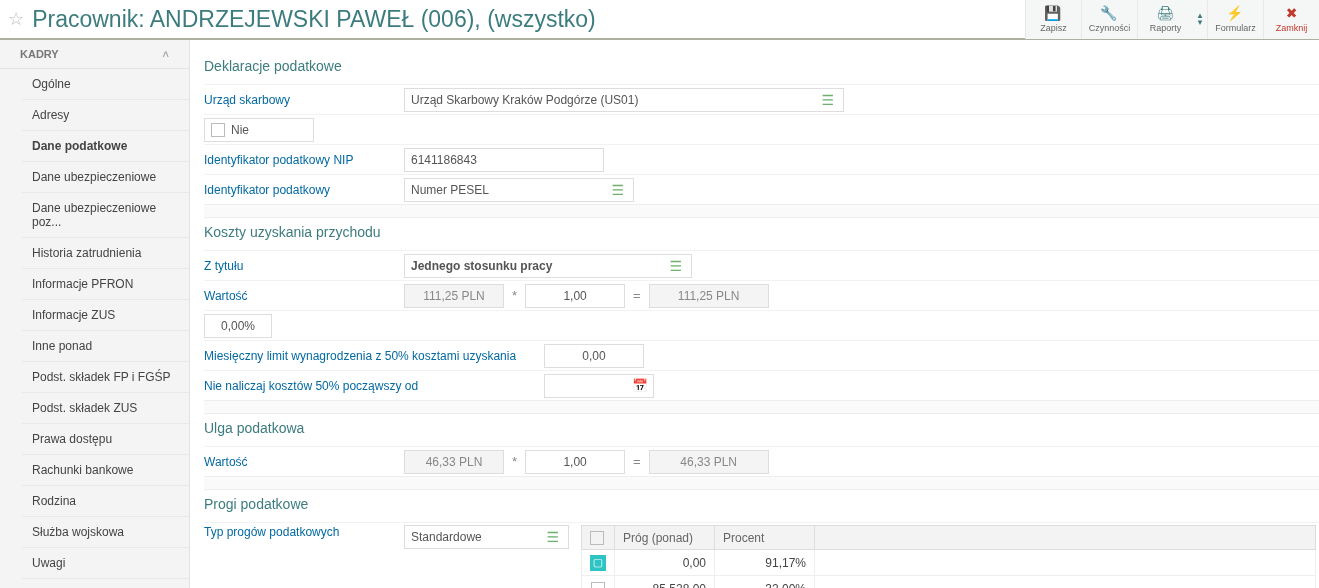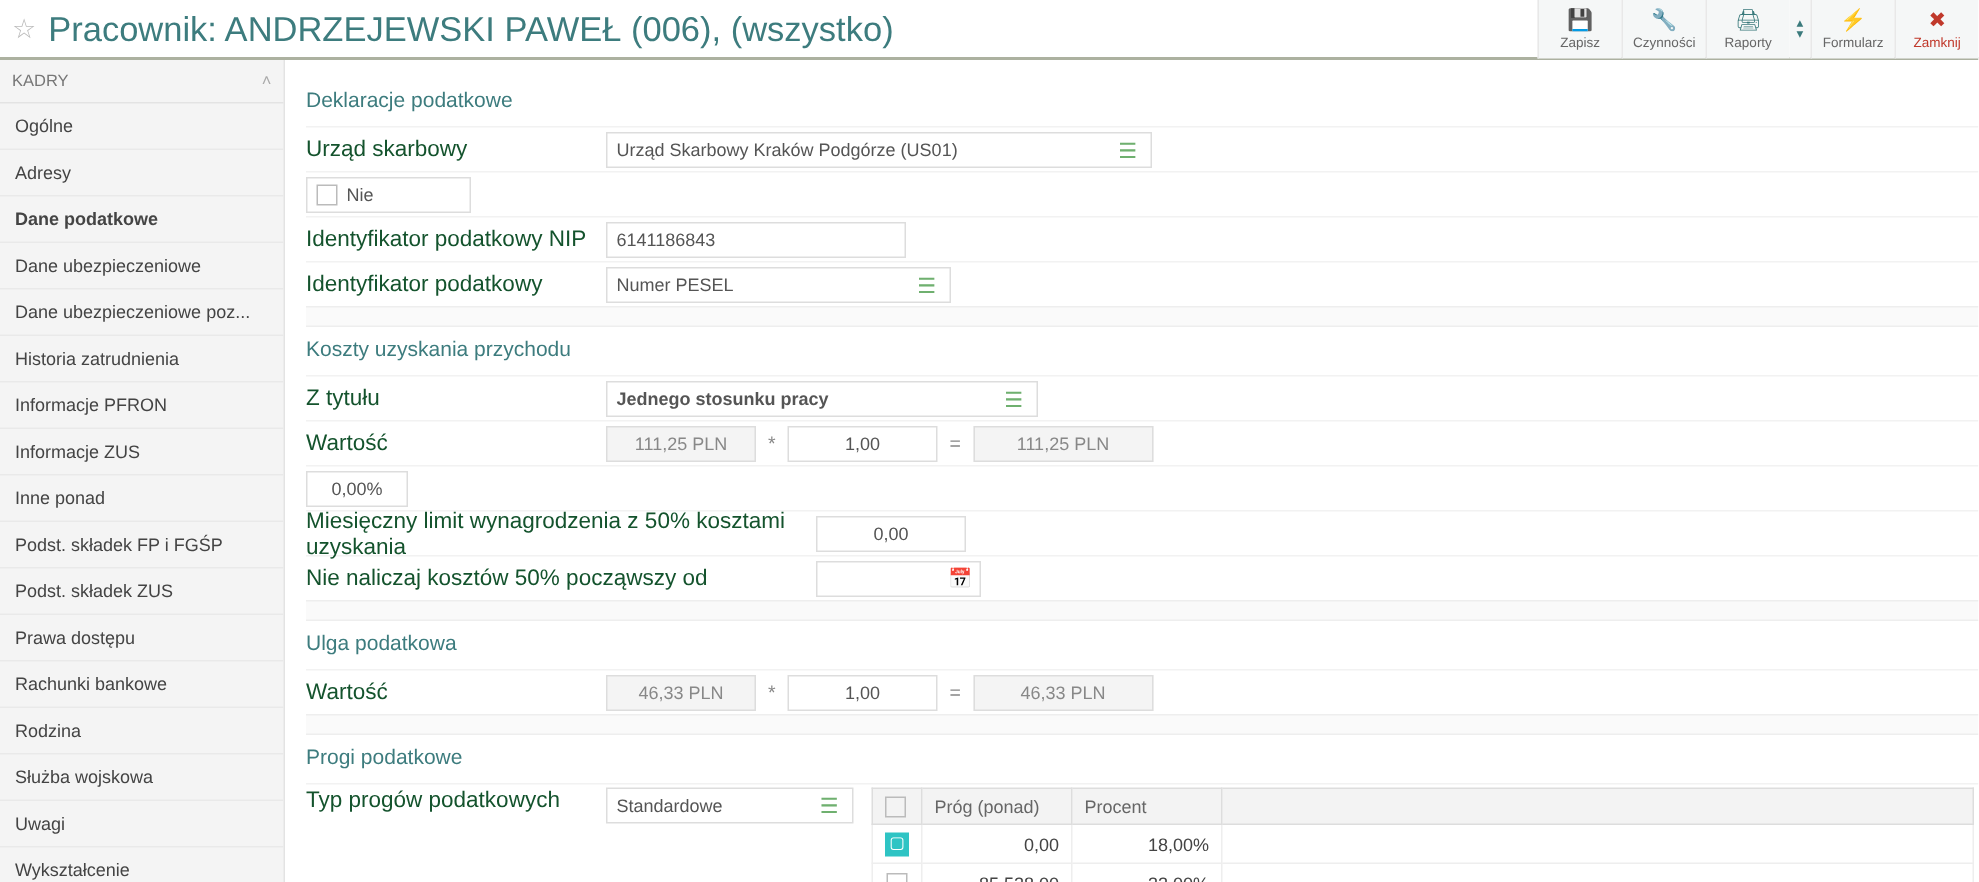--- a/index.html
+++ b/index.html
@@ -60,33 +60,35 @@
 
   .layout { display: flex; }
   .sidebar {
     width: 190px;
     background: #f4f4f4;
     border-right: 1px solid #e3e3e3;
   }
   .sidecat {
     display: flex;
     align-items: center;
-    padding: 8px 8px;
+    padding: 8px 20px;
     font-size: 11px;
     color: #777;
     border-bottom: 1px solid #e3e3e3;
     cursor: pointer;
+    font-weight: bold;
   }
   .sidecat .chev { margin-left: auto; color: #aaa; }
   .sideitem {
     padding: 8px 10px;
     font-size: 12px;
     color: #444;
     border-bottom: 1px solid #e9e9e9;
     cursor: pointer;
+    margin-left: 22px;
   }
   .sideitem.active { font-weight: 700; }
 
   .main {
     flex: 1;
     padding: 12px 0 0 14px;
   }
   .section-title {
     color: #3d7c7e;
     font-size: 14px;
@@ -94,22 +96,22 @@
   }
   .row {
     display: flex;
     align-items: center;
     height: 30px;
     border-top: 1px solid #f2f2f2;
   }
   .row:last-child { border-bottom: 1px solid #f2f2f2; }
   .label {
     width: 200px;
-    color: #14532d;
-    font-size: 15px;
+    color: #0369a1;
+    font-size: 12px;
   }
   .label-wide { width: 340px; }
   .inp {
     border: 1px solid #ddd;
     height: 24px;
     padding: 0 6px;
     font-size: 12px;
     color: #555;
     background: #fff;
   }
@@ -220,21 +222,21 @@
     <div class="sideitem">Wykształcenie</div>
 
   </div>
 
   <div class="main">
 
     <div class="section-title">Deklaracje podatkowe</div>
     <div class="row">
       <div class="label">Urząd skarbowy</div>
       <span class="rel">
-        <input class="inp" style="width: 364px;" value="Urząd Skarbowy Kraków Podgórze (US01)">
+        <input class="inp" style="width: 440px;" value="Urząd Skarbowy Kraków Podgórze (US01)">
         <span class="listicon">☰</span>
       </span>
     </div>
     <div class="row">
       <span class="inp" style="width:110px;display:flex;align-items:center;gap:6px">
         <span class="chk"></span>
         <span>Nie</span>
       </span>
     </div>
     <div class="row">
@@ -306,21 +308,21 @@
         <tbody>
             <tr>
           <th style="width:26px"><span class="chk"></span></th>
           <th style="width:100px">Próg (ponad)</th>
           <th style="width:100px">Procent</th>
           <th></th>
         </tr>
         <tr>
           <td class="chkcell"><span class="chkfill">▢</span></td>
           <td>0,00</td>
-          <td>18,00%</td>
+          <td>91,17%</td>
           <td></td>
         </tr>
         <tr>
           <td class="chkcell"><span class="chk"></span></td>
           <td>85 528,00</td>
           <td>32,00%</td>
           <td></td>
         </tr>
       </tbody>
         </table>

